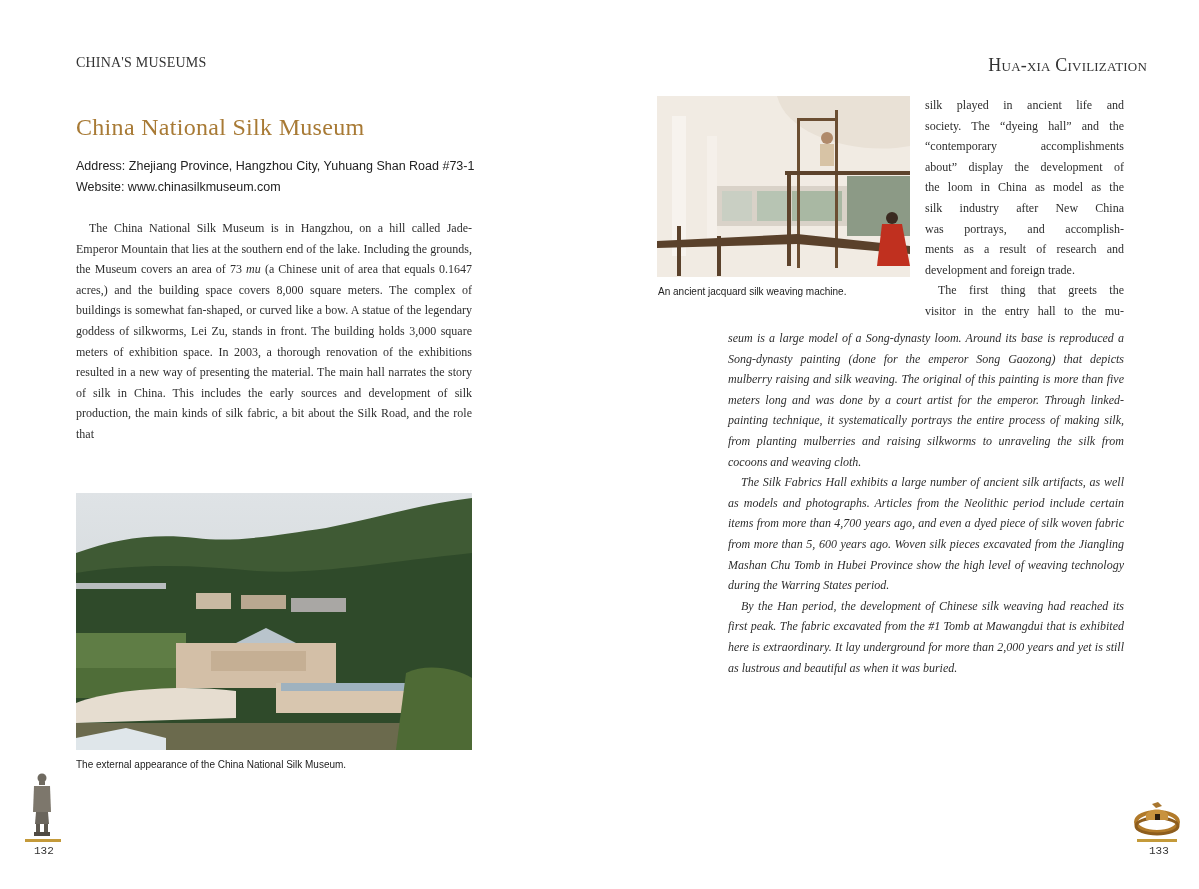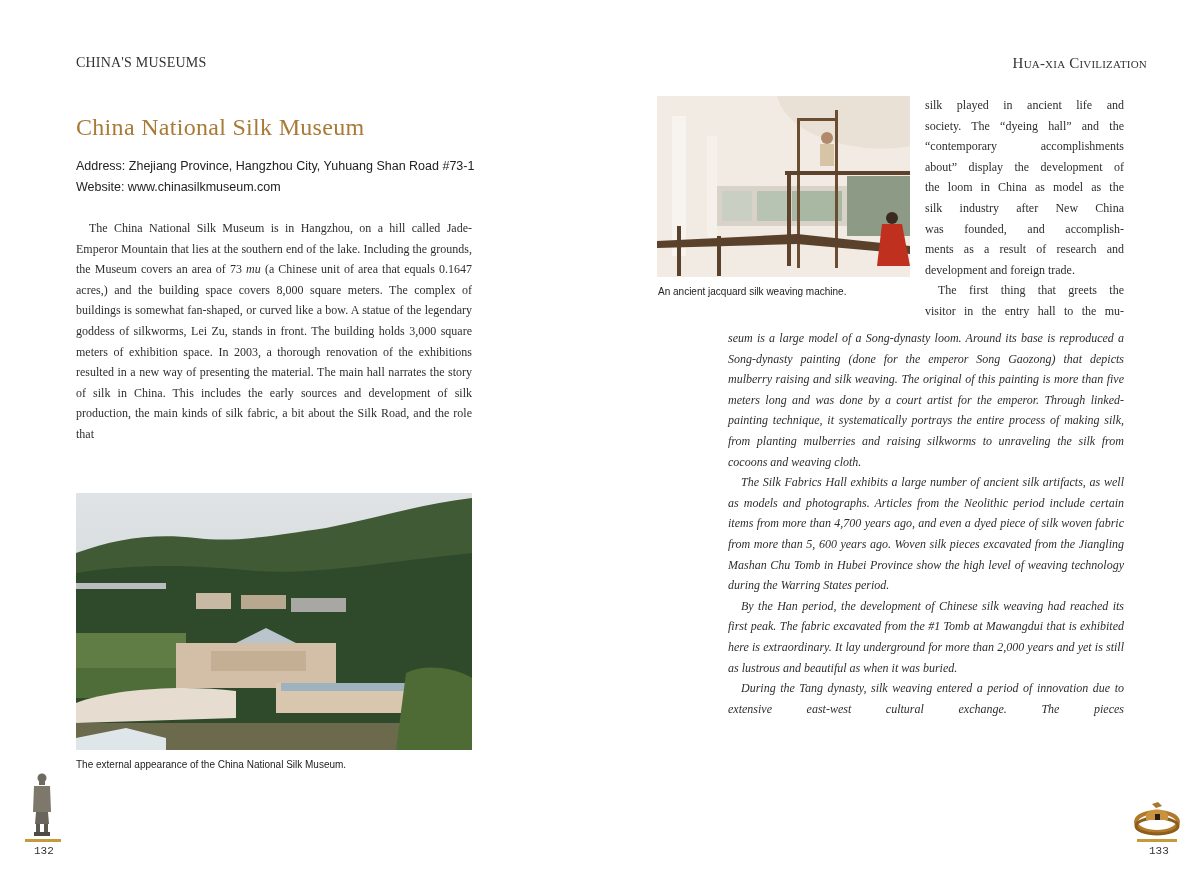--- a/index.html
+++ b/index.html
@@ -1,19 +1,19 @@
 <!DOCTYPE html>
 <html><head>
 <meta charset="utf-8">
 <style>
   html, body { margin: 0; padding: 0; background: #ffffff; }
   body { width: 1199px; height: 889px; position: relative; overflow: hidden; font-family: "Liberation Serif", serif; color: #2b2b2b; }
   .running-head { position: absolute; top: 55px; font-family: "Liberation Serif", serif; font-size: 14px; color: #333; letter-spacing: 0.2px; }
   #rh-left { left: 76px; }
-  #rh-right { right: 52px; font-variant: small-caps; font-size: 15px; }
+  #rh-right { right: 52px; font-variant: small-caps; font-size: 18px; }
   #title { position: absolute; left: 76px; top: 114px; font-size: 24px; color: #a87a35; font-family: "Liberation Serif", serif; letter-spacing: 0.3px; }
   .meta { position: absolute; left: 76px; font-family: "Liberation Sans", sans-serif; font-size: 12.5px; color: #222; }
   #address { top: 159px; }
   #website { top: 180px; }
   .body-text { font-family: "Liberation Serif", serif; font-size: 12px; line-height: 20.6px; color: #2e2e2e; text-align: justify; }
   .body-text p { margin: 0; text-indent: 13px; }
   #left-text { position: absolute; left: 76px; top: 218px; width: 396px; }
   .photo { position: absolute; overflow: hidden; }
   #photo-museum { left: 76px; top: 493px; width: 396px; height: 257px; }
   #photo-loom { left: 657px; top: 96px; width: 253px; height: 181px; }
@@ -104,32 +104,31 @@
 </div>
 <div id="caption-loom" class="caption">An ancient jacquard silk weaving machine.</div>
 
 <div id="right-narrow" class="body-text" style="text-align: justify;">
   <div style="text-align-last: justify;">silk played in ancient life and</div>
   <div style="text-align-last: justify;">society. The “dyeing hall” and the</div>
   <div style="text-align-last: justify;">“contemporary accomplishments</div>
   <div style="text-align-last: justify;">about” display the development of</div>
   <div style="text-align-last: justify;">the loom in China as model as the</div>
   <div style="text-align-last: justify;">silk industry after New China</div>
-  <div style="text-align-last: justify;">was founded, and accomplish-</div>
+  <div style="text-align-last: justify;">was portrays, and accomplish-</div>
   <div style="text-align-last: justify;">ments as a result of research and</div>
   <div>development and foreign trade.</div>
   <div style="padding-left: 13px; text-align-last: justify;">The first thing that greets the</div>
   <div style="text-align-last: justify;">visitor in the entry hall to the mu-</div>
 </div>
 
 <div id="right-wide" class="body-text">
   <p class="no-indent">seum is a large model of a Song-dynasty loom. Around its base is reproduced a Song-dynasty painting (done for the emperor Song Gaozong) that depicts mulberry raising and silk weaving. The original of this painting is more than five meters long and was done by a court artist for the emperor. Through linked-painting technique, it systematically portrays the entire process of making silk, from planting mulberries and raising silkworms to unraveling the silk from cocoons and weaving cloth.</p>
   <p>The Silk Fabrics Hall exhibits a large number of ancient silk artifacts, as well as models and photographs. Articles from the Neolithic period include certain items from more than 4,700 years ago, and even a dyed piece of silk woven fabric from more than 5, 600 years ago. Woven silk pieces excavated from the Jiangling Mashan Chu Tomb in Hubei Province show the high level of weaving technology during the Warring States period.</p>
   <p>By the Han period, the development of Chinese silk weaving had reached its first peak. The fabric excavated from the #1 Tomb at Mawangdui that is exhibited here is extraordinary. It lay underground for more than 2,000 years and yet is still as lustrous and beautiful as when it was buried.</p>
-  <p style="text-align-last: justify;">During the Tang dynasty, silk weaving entered a period of innovation due to extensive east-west cultural exchange. The pieces</p>
 </div>
 
 <div id="emblem-left" class="emblem">
   <svg width="24" height="64" viewBox="0 0 24 64">
     <circle cx="12" cy="6" r="4.5" fill="#6f6a60"></circle>
     <rect x="9" y="10" width="6" height="3" fill="#6f6a60"></rect>
     <path d="M4 14 L20 14 L21 40 L3 40 Z" fill="#7d776c"></path>
     <path d="M6 40 L18 40 L19 52 L5 52 Z" fill="#6a655c"></path>
     <rect x="6" y="52" width="4" height="9" fill="#5d584f"></rect>
     <rect x="14" y="52" width="4" height="9" fill="#5d584f"></rect>

